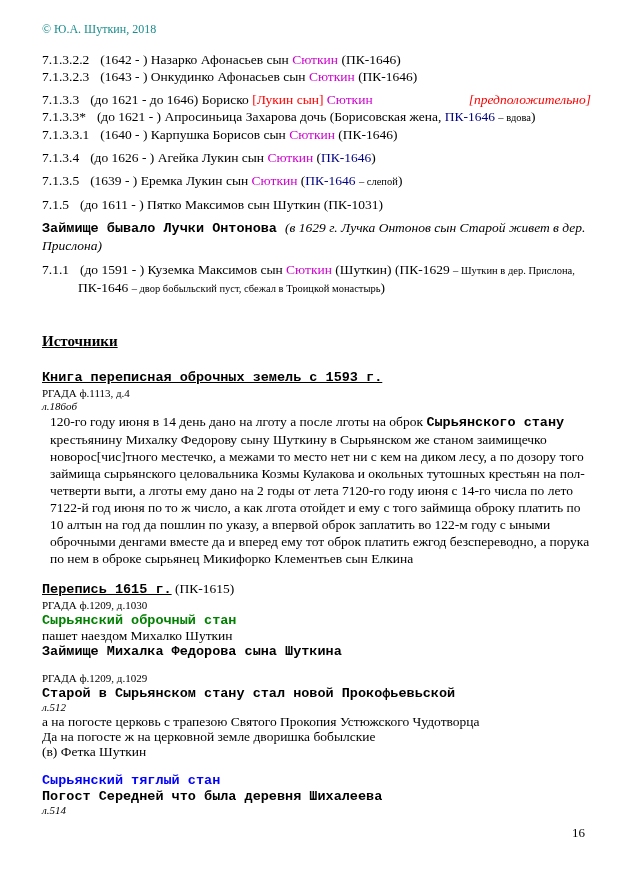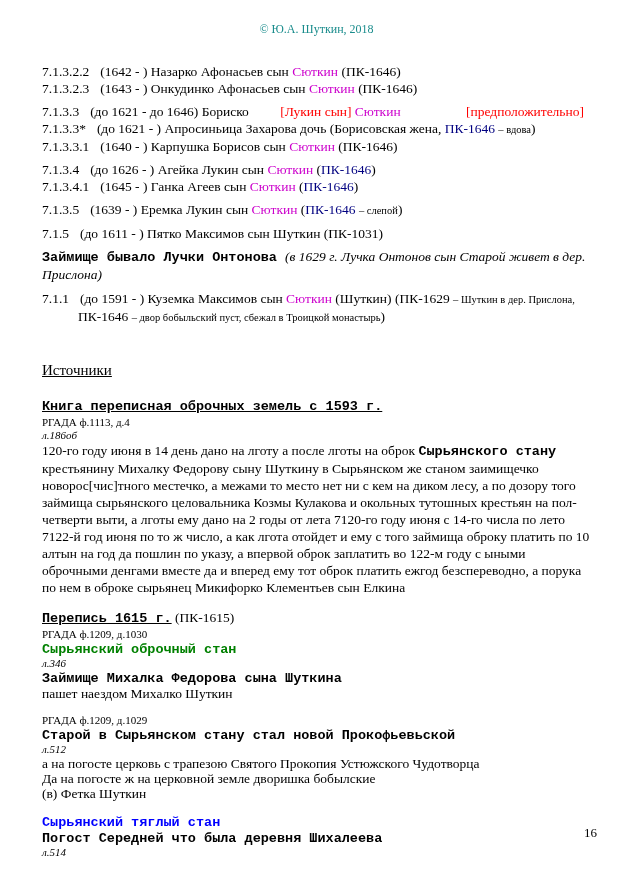--- a/index.html
+++ b/index.html
@@ -5,65 +5,64 @@
   html,body { margin:0; padding:0; background:#ffffff; }
   .page {
     position:relative;
     box-sizing:border-box;
     width:621px; height:879px;
     padding:22px 30px 0 42px;
     font-family:"Liberation Serif","DejaVu Serif",serif;
     color:#000;
     overflow:hidden;
   }
-  .copyright { text-align:center; font-size:12px; line-height:15px; color:var(--teal); margin-bottom:26px; }
+  .copyright { text-align:left; font-size:12px; line-height:15px; color:var(--teal); margin-bottom:14px; }
 
   .entry { position:relative; font-size:13.5px; line-height:17px; padding-left:36px; text-indent:-36px; }
   .num { margin-right:11px; }
   .group { margin-bottom:6px; }
   .note-line { font-size:13.5px; line-height:17px; margin:5px 0 7px; }
-  .right-tag { position:absolute; right:7px; top:0; text-indent:0; }
+  .right-tag { position:absolute; right:0; top:0; text-indent:0;font-style:italic; }
 
   .sm { font-size:10.5px; }
   .b { font-weight:bold;font-family:Liberation Mono, monospace; }
   .i { font-style:italic; }
   .u { text-decoration:underline;text-align:center; }
   .mag  { color:var(--mag); }
-  .red  { color:var(--red);margin-left:28px; }
+  .red  { color:var(--red); }
   .navy { color:var(--navy); }
   .green{ color:var(--green); }
   .blue { color:var(--blue); }
 
-  .sources-title { font-size:15px; font-weight:normal; text-decoration:underline; margin:36px 0 18px; }
+  .sources-title { font-size:15px; font-weight:bold; text-decoration:underline; margin:36px 0 18px; }
   .src-block { margin-bottom:13px; }
   .ln { font-size:13.5px; line-height:15px; }
   .ln-h { line-height:18px; }
   .ln-ref, .ln-leaf { font-size:11px; line-height:13px; }
-  .ln-para { line-height:17px; }
+  .ln-para { line-height:17px;margin-left:8px; }
 
-  .page-num { position:absolute; right:24px; bottom:38px; font-size:13px; }
+  .page-num { position:absolute; right:36px; bottom:38px; font-size:13px; }
 </style>
 </head>
 <body>
 
 <div class="page">
   <div class="copyright">© Ю.А. Шуткин, 2018</div>
   <div id="genealogy">
       <div class="group">
         <div class="entry"><span class="num">7.1.3.2.2</span><span>(1642 - ) Назарко Афонасьев сын </span><span class="mag">Сюткин</span><span> (ПК-1646)</span></div>
         <div class="entry"><span class="num">7.1.3.2.3</span><span>(1643 - ) Онкудинко Афонасьев сын </span><span class="mag">Сюткин</span><span> (ПК-1646)</span></div>
       </div>
       <div class="group">
         <div class="entry"><span class="num">7.1.3.3</span><span>(до 1621 - до 1646) Бориско </span><span class="red">[Лукин сын]</span><span> </span><span class="mag">Сюткин</span><span class="right-tag red">[предположительно]</span></div>
         <div class="entry"><span class="num">7.1.3.3*</span><span>(до 1621 - ) Апросиньица Захарова дочь (Борисовская жена, </span><span class="navy">ПК-1646</span><span> </span><span class="sm">– вдова</span><span>)</span></div>
         <div class="entry"><span class="num">7.1.3.3.1</span><span>(1640 - ) Карпушка Борисов сын </span><span class="mag">Сюткин</span><span> (ПК-1646)</span></div>
       </div>
       <div class="group">
         <div class="entry"><span class="num">7.1.3.4</span><span>(до 1626 - ) Агейка Лукин сын </span><span class="mag">Сюткин</span><span> (</span><span class="navy">ПК-1646</span><span>)</span></div>
-        <div class="entry"><span class="num">7.1.3.4.1</span><span>(1645 - ) Ганка Агеев сын </span><span class="mag">Сюткин</span><span> (</span><span class="navy">ПК-1646</span><span>)</span></div>
       </div>
       <div class="group">
         <div class="entry"><span class="num">7.1.3.5</span><span>(1639 - ) Еремка Лукин сын </span><span class="mag">Сюткин</span><span> (</span><span class="navy">ПК-1646</span><span> </span><span class="sm">– слепой</span><span>)</span></div>
       </div>
       <div class="group">
         <div class="entry"><span class="num">7.1.5</span><span>(до 1611 - ) Пятко Максимов сын Шуткин (ПК-1031)</span></div>
       </div>
       <div class="note-line"><span class="b">Займище бывало Лучки Онтонова </span><span class="i">(в 1629 г. Лучка Онтонов сын Старой живет в дер. Прислона)</span></div>
       <div class="group">
         <div class="entry"><span class="num">7.1.1</span><span>(до 1591 - ) Куземка Максимов сын </span><span class="mag">Сюткин</span><span> (Шуткин) (ПК-1629 </span><span class="sm">– Шуткин в дер. Прислона,</span><br><span>ПК-1646 </span><span class="sm">– двор бобыльский пуст, сбежал в Троицкой монастырь</span><span>)</span></div>
@@ -74,23 +73,22 @@
       <div class="src-block">
         <div class="ln ln-h"><span class="b u">Книга переписная оброчных земель с 1593 г.</span></div>
         <div class="ln ln-ref"><span>РГАДА ф.1113, д.4</span></div>
         <div class="ln ln-leaf"><span class="i">л.186об</span></div>
         <div class="ln ln-para"><span>120-го году июня в 14 день дано на лготу а после лготы на оброк </span><span class="b">Сырьянского стану</span><span> крестьянину Михалку Федорову сыну Шуткину в Сырьянском же станом заимищечко новорос[чис]тного местечко, а межами то место нет ни с кем на диком лесу, а по дозору того займища сырьянского целовальника Козмы Кулакова и окольных тутошных крестьян на пол-четверти выти, а лготы ему дано на 2 годы от лета 7120-го году июня с 14-го числа по лето 7122-й год июня по то ж число, а как лгота отойдет и ему с того займища оброку платить по 10 алтын на год да пошлин по указу, а впервой оброк заплатить во 122-м году с ыными оброчными денгами вместе да и вперед ему тот оброк платить ежгод безспереводно, а порука по нем в оброке сырьянец Микифорко Клементьев сын Елкина</span></div>
       </div>
       <div class="src-block">
         <div class="ln ln-h"><span class="b u">Перепись 1615 г.</span><span>  (ПК-1615)</span></div>
         <div class="ln ln-ref"><span>РГАДА ф.1209, д.1030</span></div>
         <div class="ln ln-green"><span class="green b">Сырьянский оброчный стан</span></div>
-        <div class="ln ln-leaf"><span class="i">л.346</span></div>
+        <div class="ln ln-text"><span>пашет наездом Михалко Шуткин</span></div>
         <div class="ln ln-bold"><span class="b">Займище Михалка Федорова сына Шуткина</span></div>
-        <div class="ln ln-text"><span>пашет наездом Михалко Шуткин</span></div>
       </div>
       <div class="src-block">
         <div class="ln ln-ref"><span>РГАДА ф.1209, д.1029</span></div>
         <div class="ln ln-bold"><span class="b">Старой в Сырьянском стану стал новой Прокофьевьской</span></div>
         <div class="ln ln-leaf"><span class="i">л.512</span></div>
         <div class="ln ln-text"><span>а на погосте церковь с трапезою Святого Прокопия Устюжского Чудотворца</span></div>
         <div class="ln ln-text"><span>Да на погосте ж на церковной земле дворишка бобылские</span></div>
         <div class="ln ln-text"><span>(в) Фетка Шуткин</span></div>
       </div>
       <div class="src-block">

